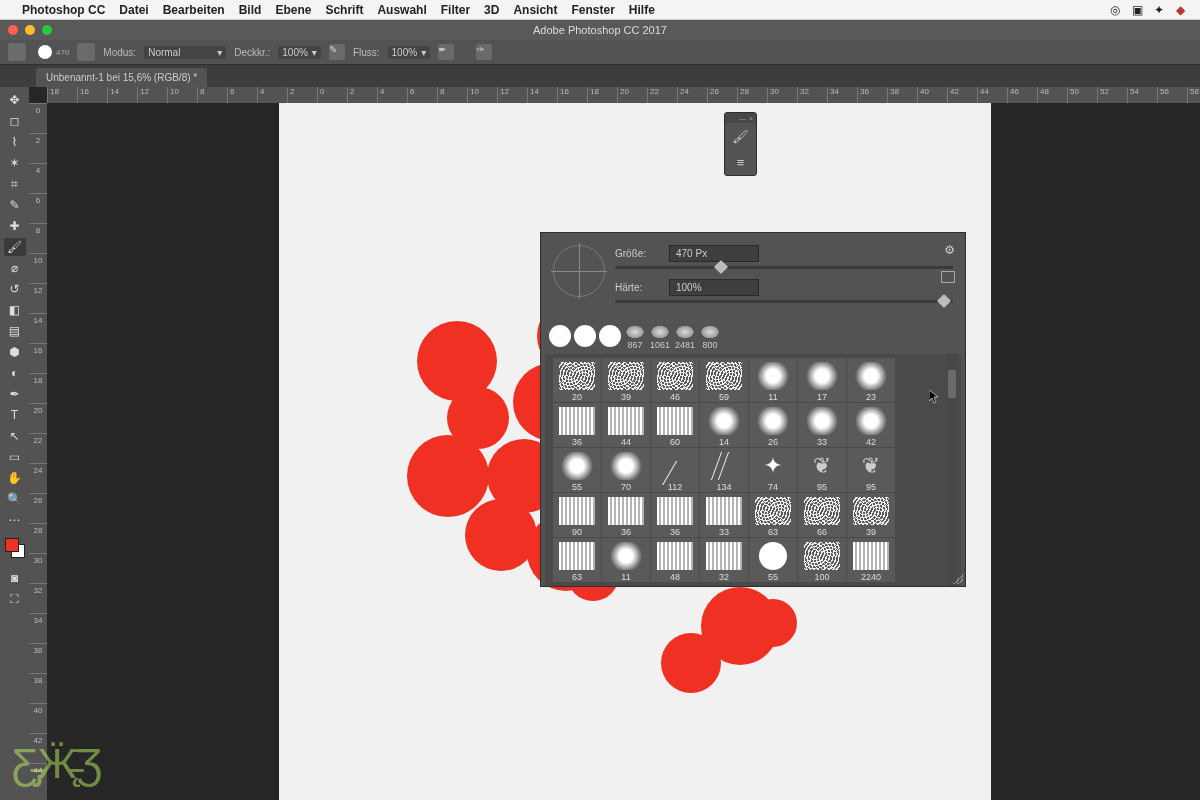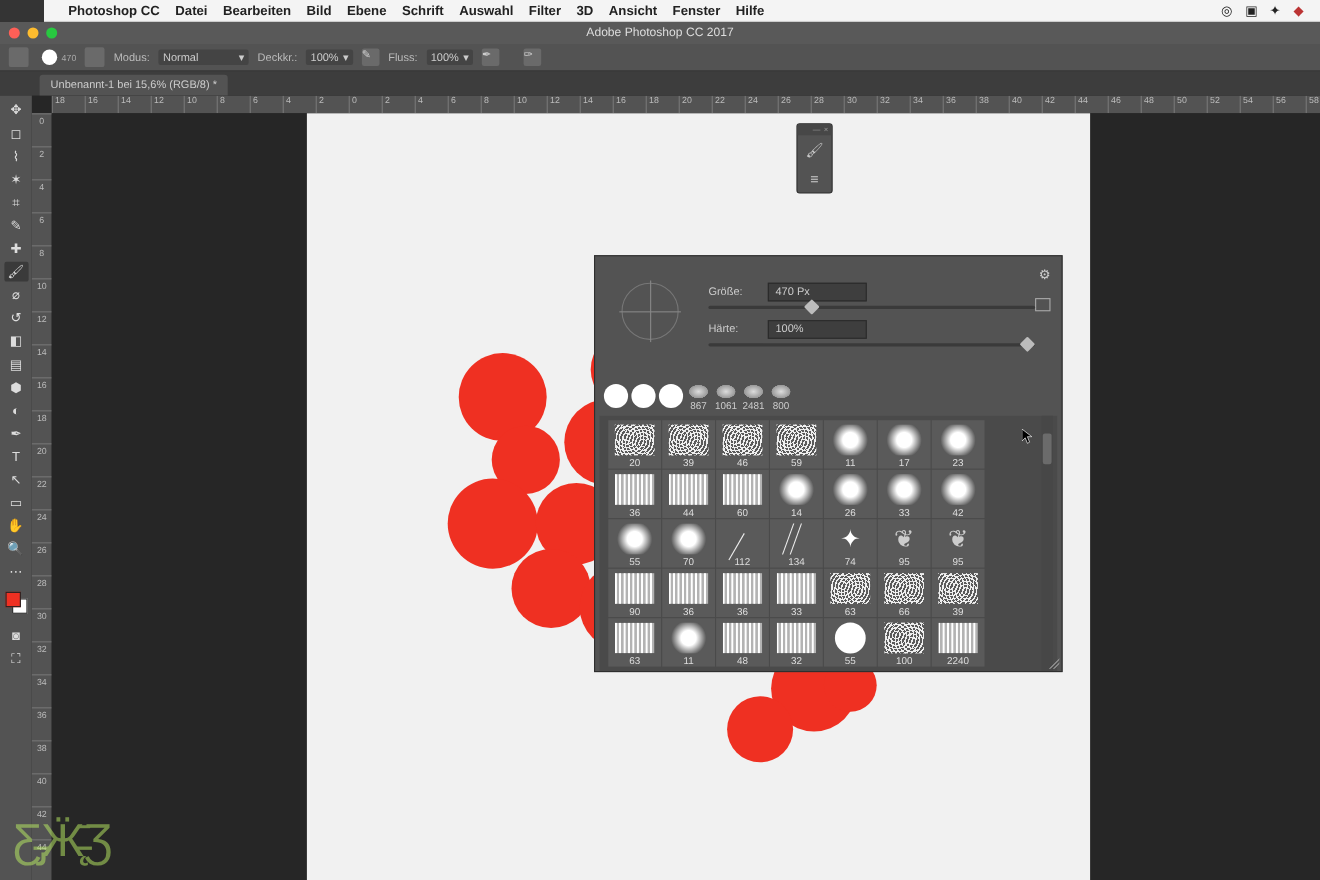--- a/index.html
+++ b/index.html
@@ -1,17 +1,17 @@
 <!DOCTYPE html>
 <html><head>
 <meta charset="utf-8">
 <style>
 * { margin:0; padding:0; box-sizing:border-box; font-family:-apple-system,"Helvetica Neue",Arial,sans-serif; user-select:none; }
 body { width:1200px; height:800px; background:#343434; overflow:hidden; position:relative; }
-.menubar { height:20px; background:#f4f4f4; display:flex; align-items:center; padding:0 10px; font-size:12px; color:#222; border-bottom:1px solid #ccc;margin-left:40px; }
+.menubar { height:20px; background:#f4f4f4; display:flex; align-items:center; padding:0 10px; font-size:12px; color:#222; border-bottom:1px solid #ccc; }
 .menubar .apple { margin-right:12px; font-size:13px;}
 .menubar .appname { font-weight:600; margin-right:14px; }
 .menubar .mitem { margin-right:14px; cursor:pointer;font-weight:bold; }
 .menubar .right { margin-left:auto; display:flex; gap:8px; align-items:center; }
 .menubar .ico { width:14px; height:14px; display:inline-block; }
 .titlebar { height:20px; background:#595959; display:flex; align-items:center; position:relative; font-size:11px; color:#ddd; }
 .traffic { position:absolute; left:8px; display:flex; gap:7px; }
 .dot { width:10px; height:10px; border-radius:50%; }
 .red{background:#ff5f57}.yellow{background:#febc2e}.green{background:#28c840}
 .titlebar .title { margin:0 auto; }
@@ -35,21 +35,21 @@
 .tool{width:22px;height:18px;display:flex;align-items:center;justify-content:center;color:#ddd;font-size:12px;cursor:pointer;border-radius:2px;}
 .tool.active{background:#3a3a3a;}
 .swatch{width:20px;height:20px;margin-top:6px;position:relative;}
 .swfg{position:absolute;width:14px;height:14px;background:#ef3022;border:1px solid #222;z-index:2;}
 .swbg{position:absolute;width:14px;height:14px;background:#fff;border:1px solid #222;left:6px;top:6px;}
 .minipanel{position:absolute;background:#535353;width:33px;border:1px solid #2f2f2f;border-radius:3px;}
 .minipanel .hdr{height:10px;background:#474747;display:flex;justify-content:flex-end;align-items:center;padding:0 3px;gap:3px;}
 .minipanel .hdr span{font-size:7px;color:#999;}
 .minipanel .row{height:26px;display:flex;align-items:center;justify-content:center;color:#ccc;font-size:13px;}
 .brushpanel{position:absolute;background:#535353;border:1px solid #2f2f2f;font-size:10px;color:#ccc;}
-.bp-top{display:flex;padding:24px;gap:27px;}
+.bp-top{display:flex;padding:12px;gap:10px;}
 .bp-preview{width:52px;height:52px;border:1px solid #777;border-radius:50%;position:relative;}
 .bp-cross:before,.bp-cross:after{content:"";position:absolute;background:#888;}
 .bp-cross:before{left:50%;top:-3px;bottom:-3px;width:1px;}
 .bp-cross:after{top:50%;left:-3px;right:-3px;height:1px;}
 .bp-sliders{flex:1;}
 .sl-row{display:flex;align-items:center;gap:10px;margin-bottom:4px;}
 .sl-label{width:44px;}
 .sl-val{width:90px;background:#3e3e3e;padding:2px 6px;border:1px solid #2a2a2a;font-size:10px;}
 .sl-track{height:3px;background:#3a3a3a;border-radius:2px;position:relative;margin-bottom:10px;}
 .sl-thumb{position:absolute;top:-4px;width:10px;height:10px;background:#bcbcbc;border-radius:1px;transform:rotate(45deg);}

